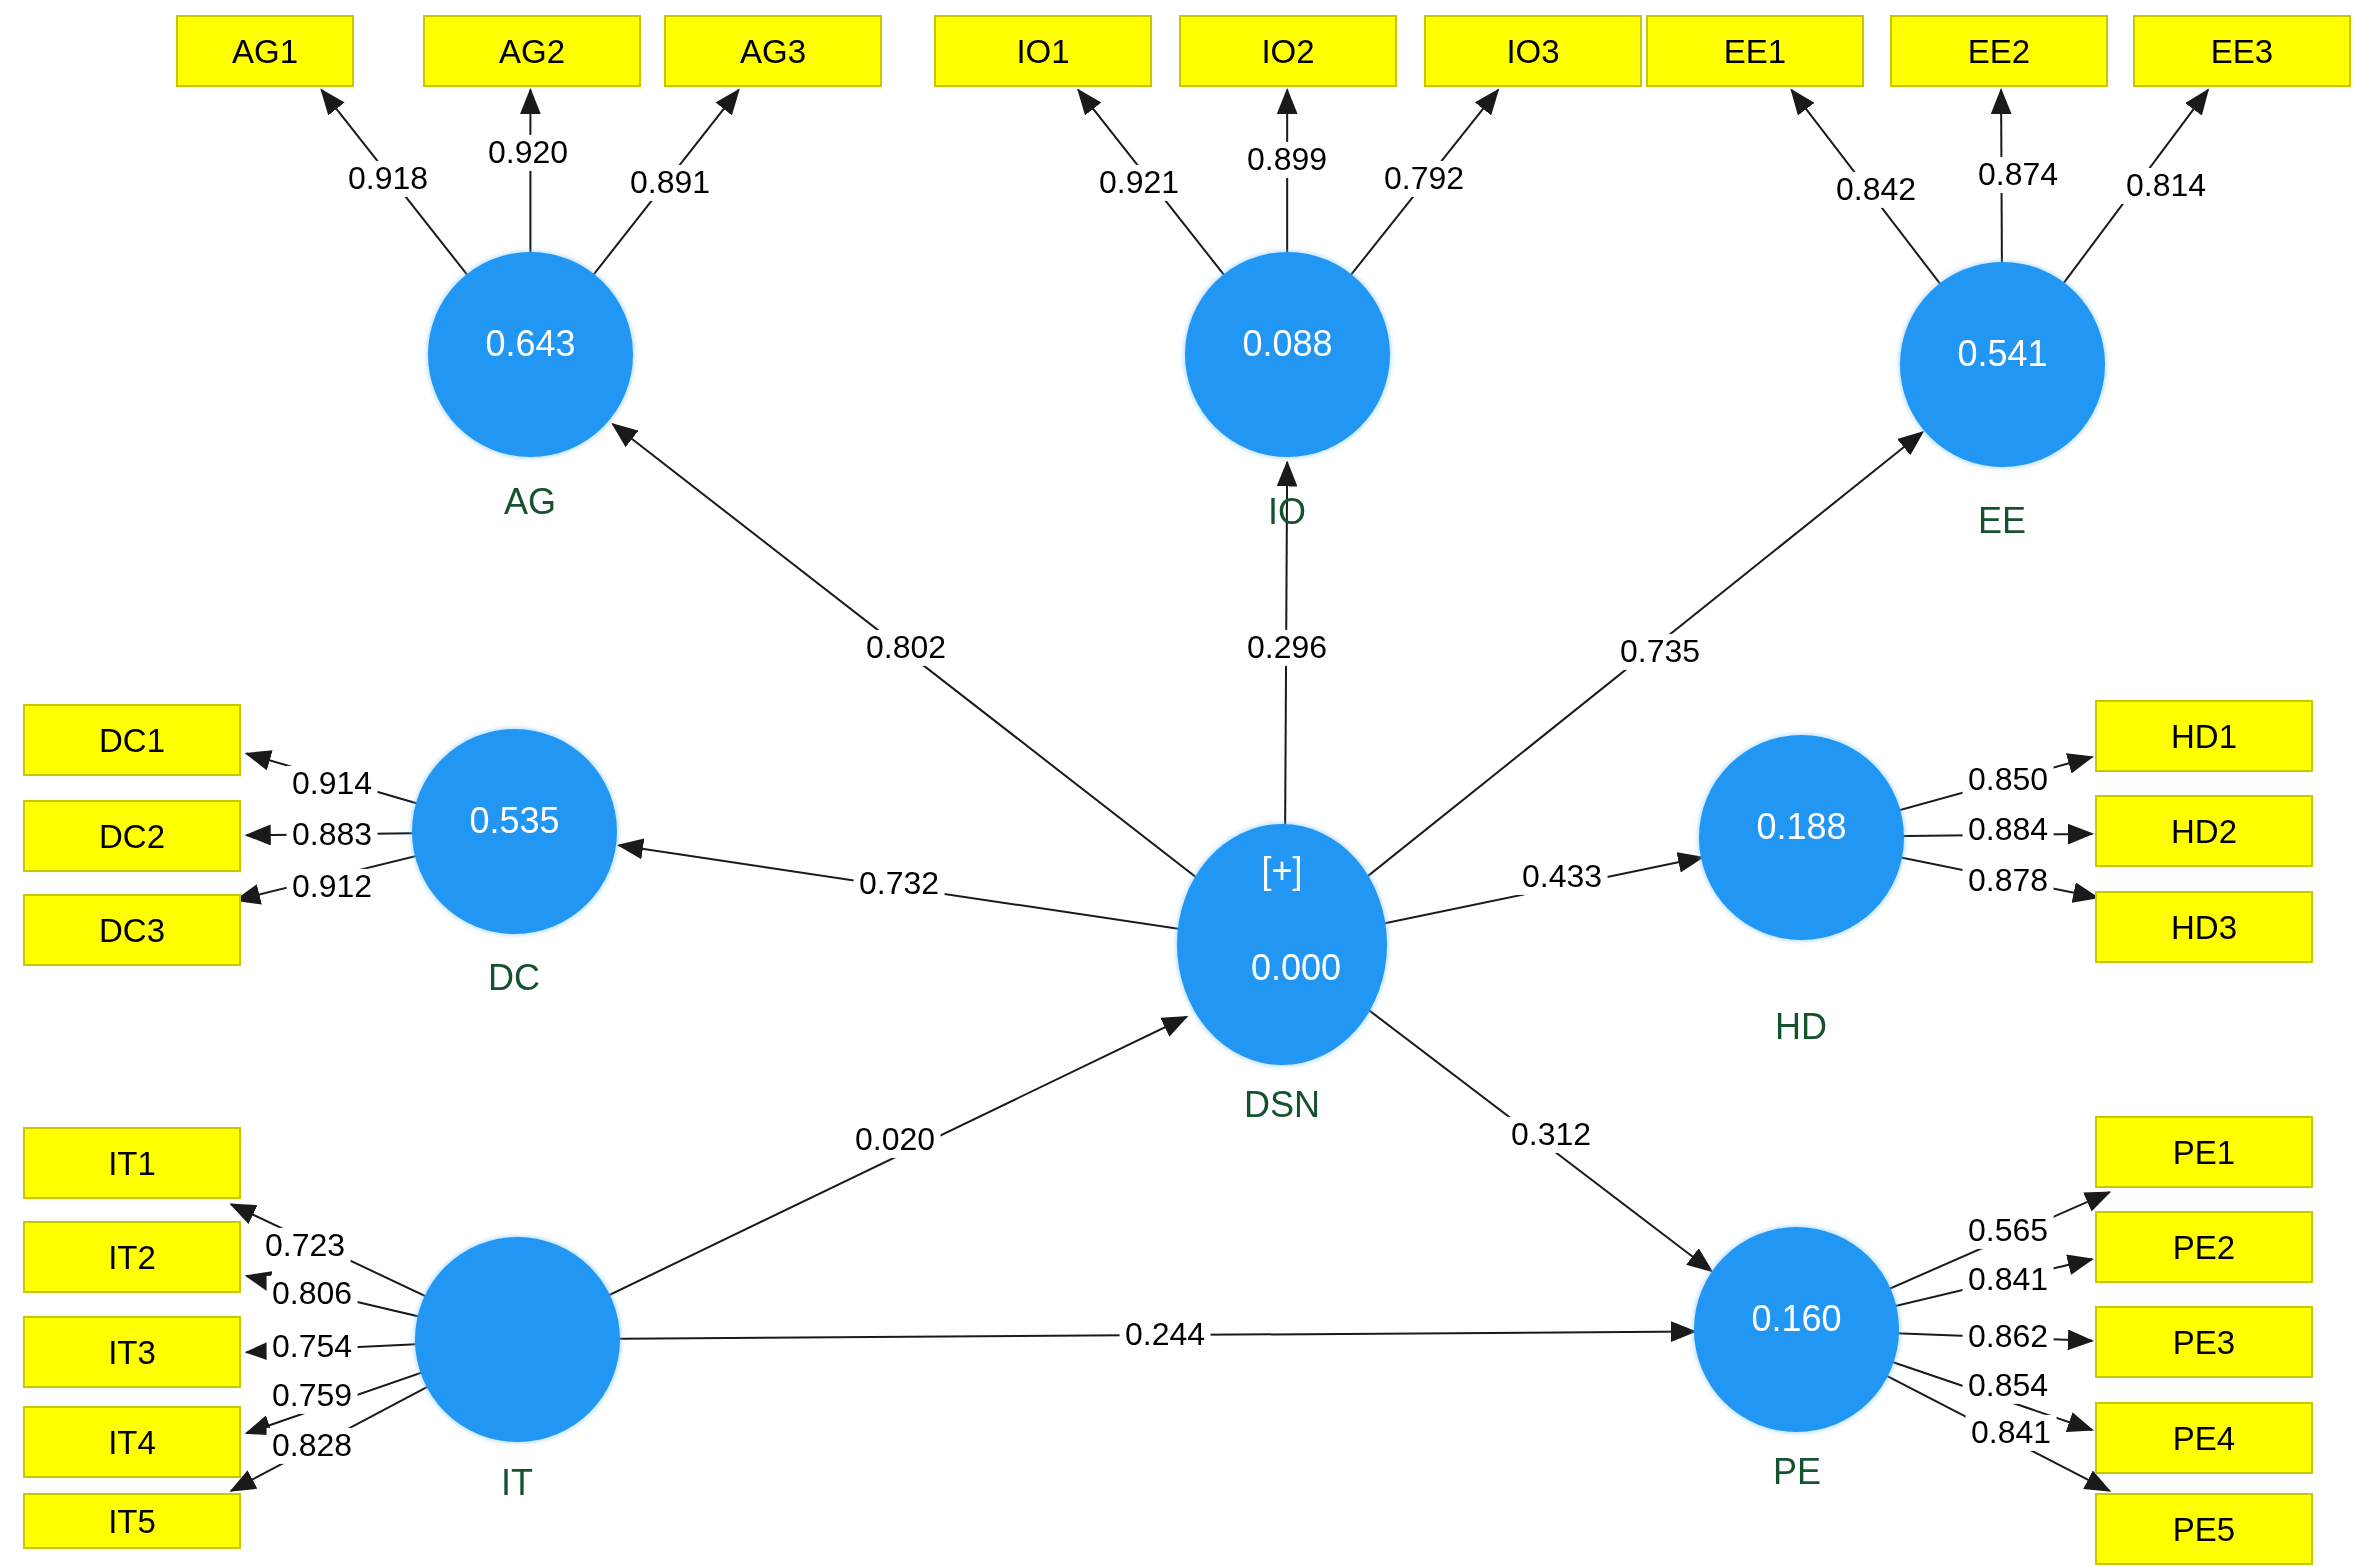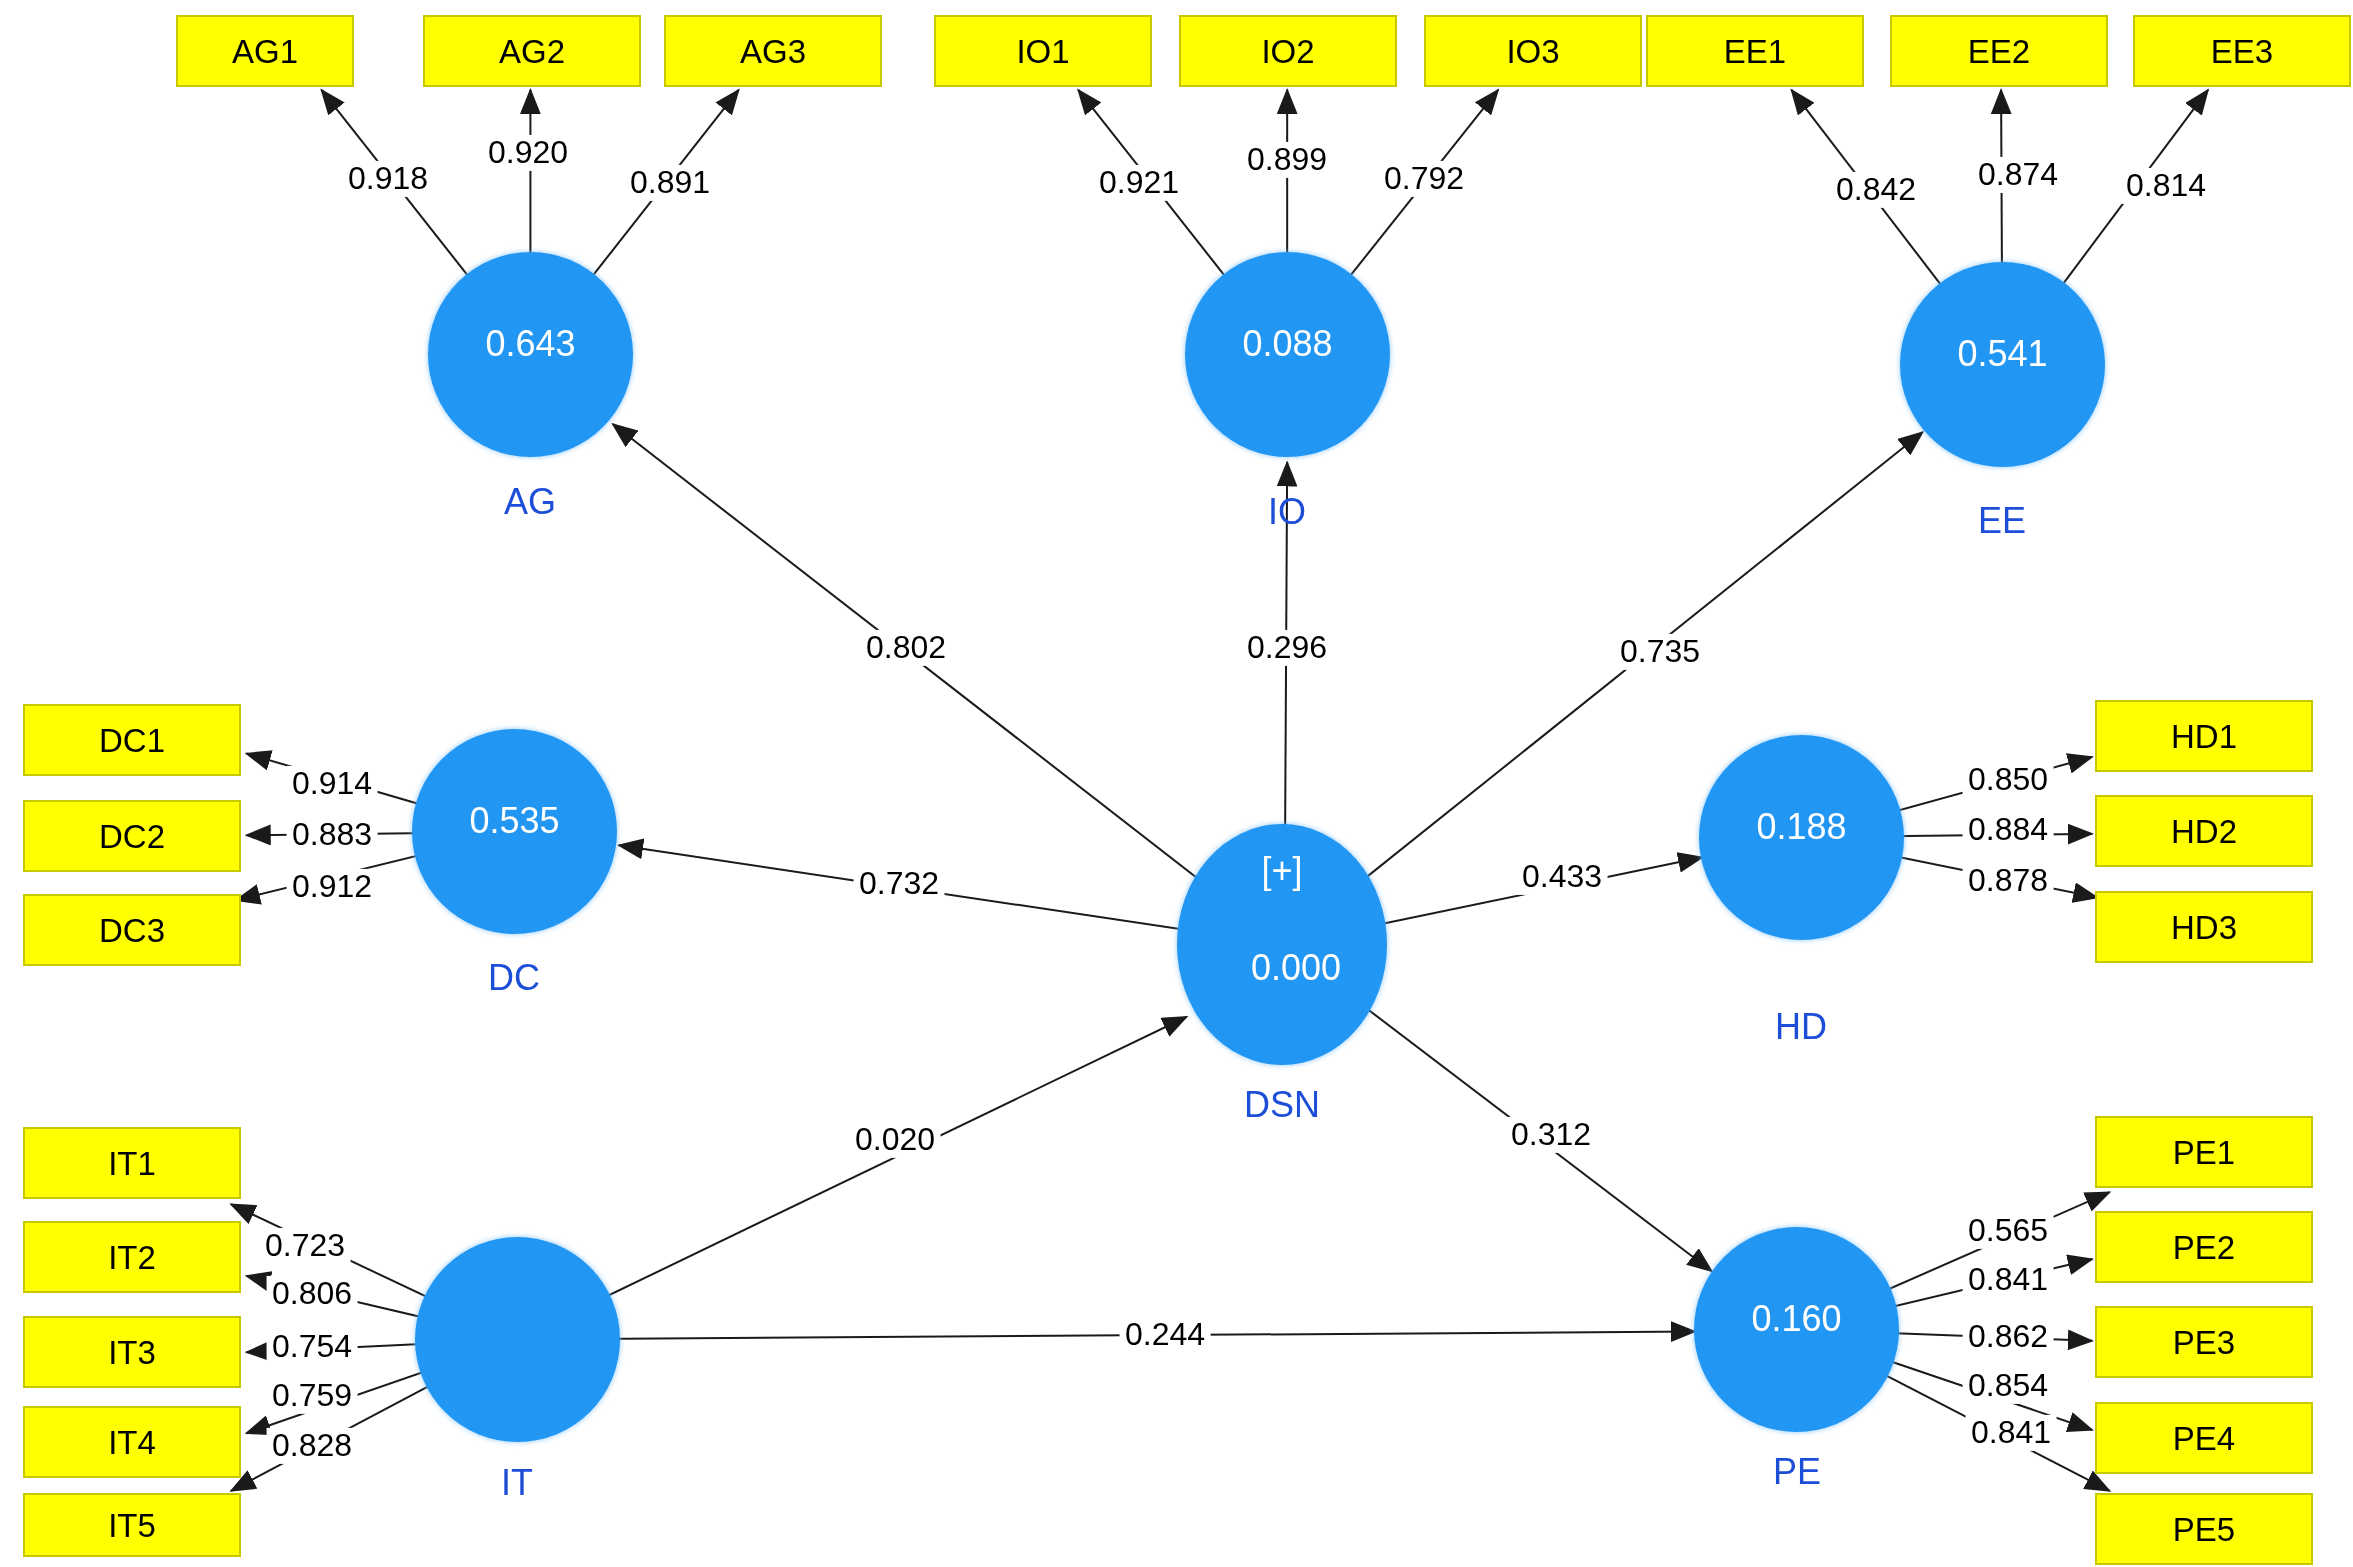--- a/index.html
+++ b/index.html
@@ -43,21 +43,21 @@
     color: #ffffff;
     font-size: 36px;
     line-height: 40px;
     z-index: 3;
   }
   .c-label {
     position: absolute;
     z-index: 2;
     transform: translate(-50%, -50%);
     font-size: 36px;
-    color: #1d4ed8;
+    color: #14532d;
     white-space: nowrap;
   }
   .chip {
     position: absolute;
     z-index: 3;
     transform: translate(-50%, -50%);
     background: #ffffff;
     padding: 1.3px 5.4px;
     font-size: 32px;
     color: #000000;
@@ -178,21 +178,21 @@
     </div>
     <span class="chip" style="left: 312px; top: 1294px;">0.806</span>
     <div class="box" style="left: 23px; top: 1316px; width: 218px; height: 72px;">
       <span>IT3</span>
     </div>
     <span class="chip" style="left: 312px; top: 1347px;">0.754</span>
     <div class="box" style="left: 23px; top: 1406px; width: 218px; height: 72px;">
       <span>IT4</span>
     </div>
     <span class="chip" style="left: 312px; top: 1396px;">0.759</span>
-    <div class="box" style="left: 23px; top: 1493px; width: 218px; height: 64px;">
+    <div class="box" style="left: 23px; top: 1493px; width: 218px; height: 56px;">
       <span>IT5</span>
     </div>
     <span class="chip" style="left: 312px; top: 1446px;">0.828</span>
     <div class="box" style="left: 2095px; top: 1116px; width: 218px; height: 72px;">
       <span>PE1</span>
     </div>
     <span class="chip" style="left: 2008px; top: 1231px;">0.565</span>
     <div class="box" style="left: 2095px; top: 1211px; width: 218px; height: 72px;">
       <span>PE2</span>
     </div>

